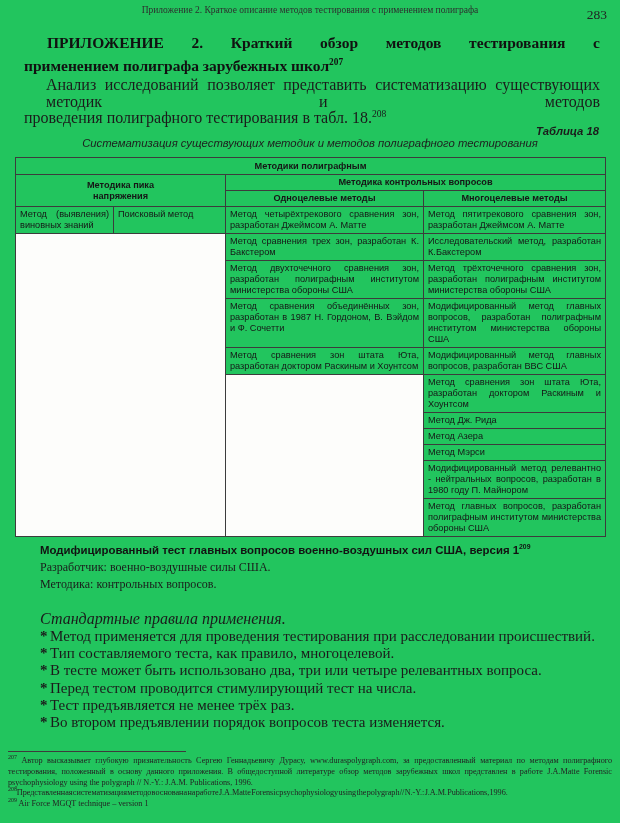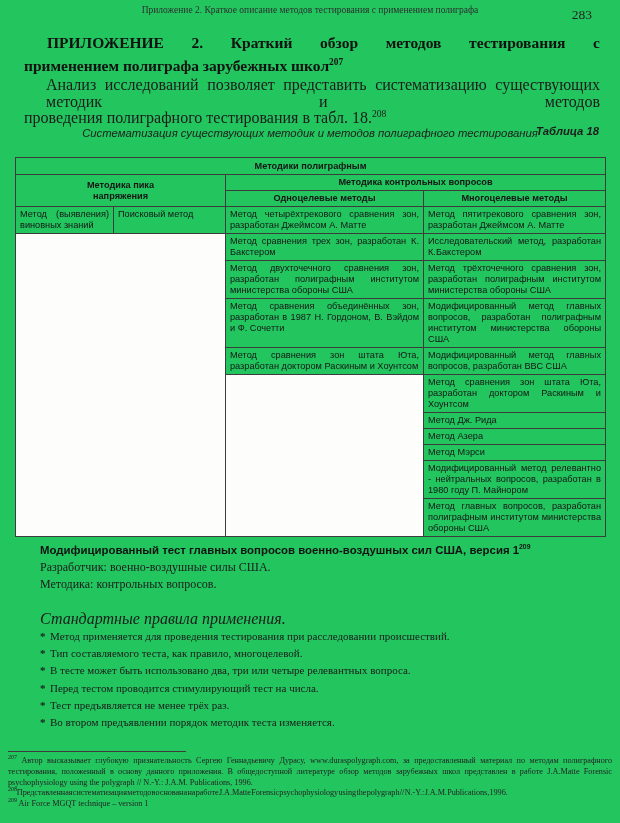--- a/index.html
+++ b/index.html
@@ -8,21 +8,21 @@
     position:relative;width:620px;height:823px;background:#22c55e;
     color:#1b1b1b;font-family:"Liberation Serif",serif;overflow:hidden;
   }
   sup{font-size:0.6em;vertical-align:super;line-height:0;}
 
   .running-header{
     position:absolute;top:5px;left:0;width:100%;text-align:center;
     font-size:9.5px;color:#2e2e2e;
   }
   .page-number{
-    position:absolute;top:7px;right:28px;font-size:13.5px;color:#222;
+    position:absolute;top:7px;right:13px;font-size:13.5px;color:#222;
   }
 
   .doc-title{
     position:absolute;left:24px;top:32px;width:576px;
     font-weight:bold;font-size:15.5px;line-height:22.5px;color:#111;
   }
   .doc-title .l1{display:block;text-align:justify;text-align-last:justify;padding-left:23px;}
   .doc-title .l2{display:block;}
 
   .intro{
@@ -30,21 +30,21 @@
     font-size:16px;line-height:16.5px;
   }
   .intro .l1{display:block;text-align:justify;text-align-last:justify;padding-left:22px;}
   .intro .l2{display:block;}
 
   .table-label{
     position:absolute;right:21px;top:125px;
     font-family:"Liberation Sans",sans-serif;font-style:italic;font-weight:bold;font-size:11.3px;
   }
   .table-caption{
-    position:absolute;left:0;top:127px;width:100%;text-align:center;
+    position:absolute;left:0;top:137px;width:100%;text-align:center;
     font-family:"Liberation Sans",sans-serif;font-style:italic;font-size:11.3px;color:#1e1e1e;
   }
 
   table.method-table{
     position:absolute;left:15px;top:157px;width:590px;
     border-collapse:collapse;table-layout:fixed;
     font-family:"Liberation Sans",sans-serif;font-size:9.2px;line-height:11px;color:#161616;
   }
   .method-table th,.method-table td{
     border:1px solid #3c3c3c;padding:2px 4px;vertical-align:top;
@@ -56,21 +56,21 @@
   .method-table tr.h1 th{height:12px;}
   .method-table td.empty{background:#fdfdfb;}
 
   .section{position:absolute;left:40px;top:542px;width:562px;}
   .sec-heading{
     font-family:"Liberation Sans",sans-serif;font-weight:bold;font-size:11.4px;line-height:17px;color:#121212;
   }
   .sec-line{font-size:12px;line-height:17.2px;}
   .sec-gap{height:17px;}
   .rules-title{font-style:italic;font-size:16px;line-height:17.2px;}
-  .bullet{font-size:11px;line-height:17.3px;}
+  .bullet{font-size:15px;line-height:17.3px;}
   .bullet .marker{display:inline-block;width:10px;font-weight:bold;}
 
   .footnotes{
     position:absolute;left:8px;top:751px;width:604px;
     font-size:8.2px;line-height:10.8px;color:#232323;
   }
   .fn-rule{width:178px;border-top:1px solid #3c3c3c;height:0;margin-bottom:4px;}
   .fn{text-align:justify;}
   .fn.compressed{word-spacing:-1.6px;letter-spacing:-0.05px;}
   .fn.left{text-align:left;}
@@ -165,21 +165,21 @@
     <div class="sec-heading"><span>Модифицированный тест главных вопросов военно-воздушных сил США, версия 1</span><sup>209</sup></div>
     <div class="sec-line">Разработчик: военно-воздушные силы США.</div>
     <div class="sec-line">Методика: контрольных вопросов.</div>
     <div class="sec-gap"></div>
     <div class="rules-title">Стандартные правила применения.</div>
     <div class="bullet"><span class="marker">*</span><span>Метод применяется для проведения тестирования при расследовании происшествий.</span></div>
     <div class="bullet"><span class="marker">*</span><span>Тип составляемого теста, как правило, многоцелевой.</span></div>
     <div class="bullet"><span class="marker">*</span><span>В тесте может быть использовано два, три или четыре релевантных вопроса.</span></div>
     <div class="bullet"><span class="marker">*</span><span>Перед тестом проводится стимулирующий тест на числа.</span></div>
     <div class="bullet"><span class="marker">*</span><span>Тест предъявляется не менее трёх раз.</span></div>
-    <div class="bullet"><span class="marker">*</span><span>Во втором предъявлении порядок методик теста изменяется.</span></div>
+    <div class="bullet"><span class="marker">*</span><span>Во втором предъявлении порядок вопросов теста изменяется.</span></div>
   </div>
 
   <div class="footnotes">
     <div class="fn-rule"></div>
     <div class="fn"><sup>207</sup> <span>Автор высказывает глубокую признательность Сергею Геннадьевичу Дурасу, www.duraspolygraph.com, за предоставленный материал по методам полиграфного тестирования, положенный в основу данного приложения. В общедоступной литературе обзор методов зарубежных школ представлен в работе J.A.Matte Forensic psychophysiology using the polygraph // N.-Y.: J.A.M. Publications, 1996.</span></div>
     <div class="fn compressed"><sup>208</sup><span>Представленная систематизация методов основана на работе J.A.Matte Forensic psychophysiology using the polygraph // N.-Y.: J.A.M. Publications, 1996.</span></div>
     <div class="fn left"><sup>209</sup> <span>Air Force MGQT technique – version 1</span></div>
   </div>
 
 </div>

